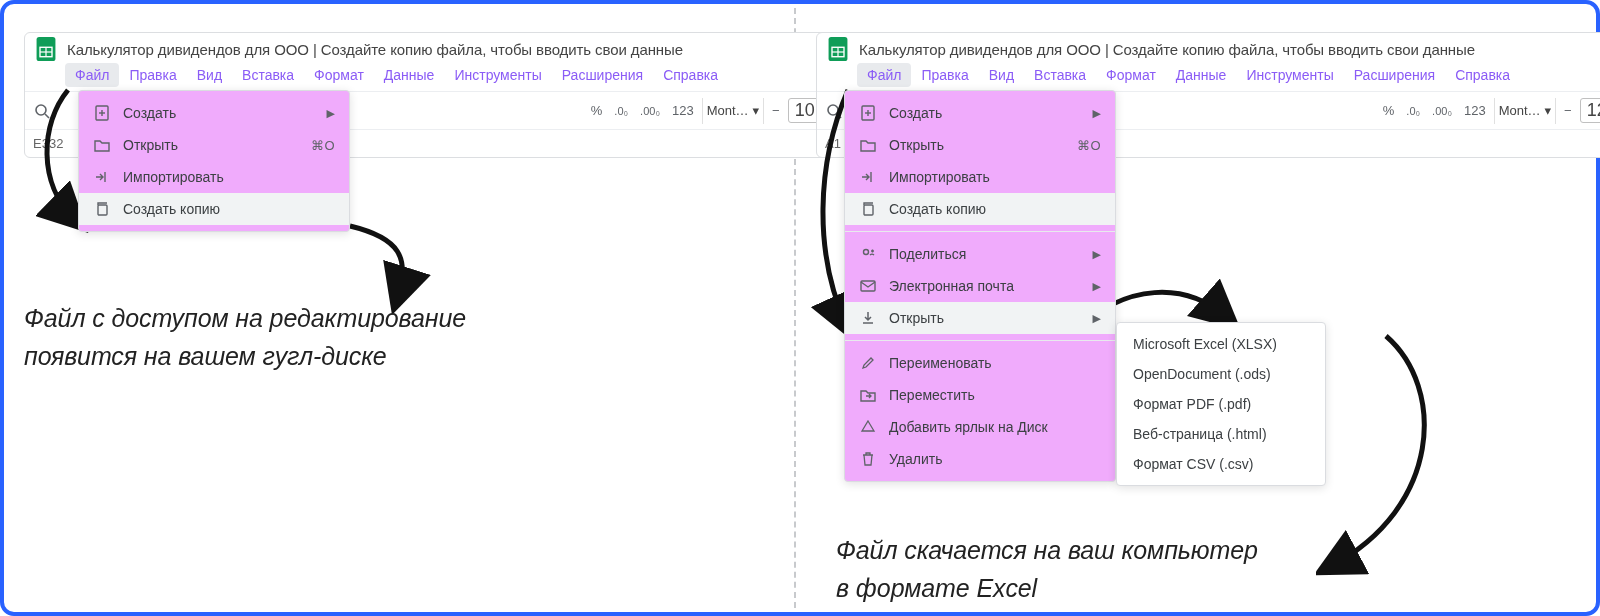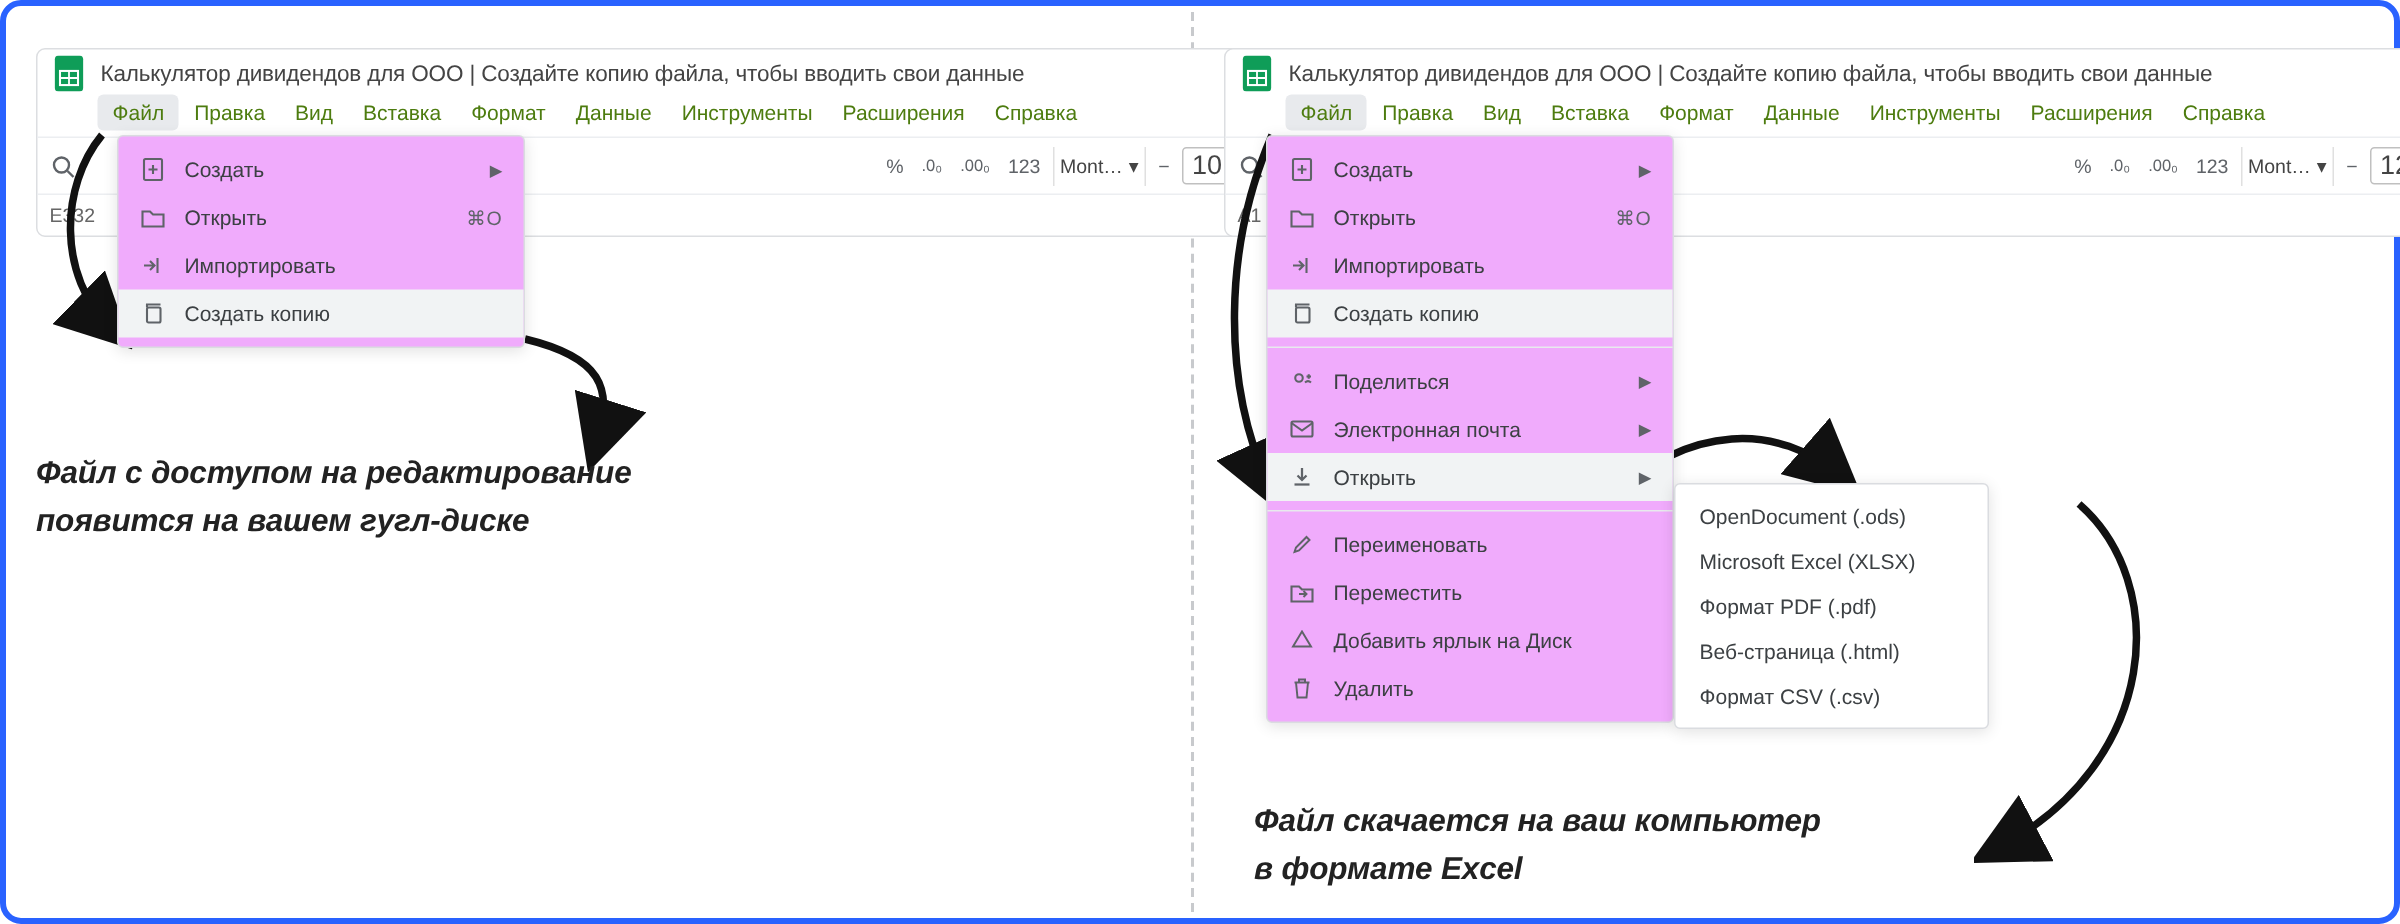--- a/index.html
+++ b/index.html
@@ -49,21 +49,21 @@
       font-size: 15px;
       color: #444;
       white-space: nowrap;
       letter-spacing: -0.1px;
     }
     .menubar {
       display: flex;
       gap: 0;
       padding: 2px 40px 4px 40px;
       font-size: 14px;
-      color: #4d7c0f;
+      color: #8b5cf6;
     }
     .menubar .mitem {
       padding: 4px 10px;
       border-radius: 4px;
       cursor: default;
     }
     .menubar .mitem.active {
       background: #e8eaed;
     }
     .toolbar {
@@ -153,22 +153,22 @@
       padding: 7px 16px;
       font-size: 14px;
       color: #3c4043;
     }
 
     
     .caption {
       position: absolute;
       font-family: Arial, sans-serif;
       font-style: italic;
-      font-weight: 700;
-      font-size: 21px;
+      font-weight: 400;
+      font-size: 25px;
       color: #222;
       line-height: 1.5;
       letter-spacing: -0.1px;
     }
 
     
     .divider {
       position: absolute;
       left: 790px;
       top: 4px;
@@ -462,22 +462,22 @@
         <span class="ddicon">
             <svg width="14" height="16" viewBox="0 0 14 16">
               <path d="M2 4 h10 M5 4 V2 h4 v2 M3 4 l1 10 h6 l1 -10" fill="none" stroke="#5f6368" stroke-width="1.3"></path>
             </svg>
           </span>
         <span class="ddlabel">Удалить</span>
       </div>
     </div>
 
     <div class="submenu" style="left:300px; top:290px;">
+      <div class="subrow">Microsoft Excel (XLSX)</div>
       <div class="subrow">OpenDocument (.ods)</div>
-      <div class="subrow">Microsoft Excel (XLSX)</div>
       <div class="subrow">Формат PDF (.pdf)</div>
       <div class="subrow">Веб-страница (.html)</div>
       <div class="subrow">Формат CSV (.csv)</div>
     </div>
 
     <svg style="position:absolute; left:-8px; top:52px;" width="60" height="260">
       <defs>
           <marker id="ah3" markerWidth="10" markerHeight="10" refX="6" refY="5" orient="auto">
             <path d="M0,0 L10,5 L0,10 z" fill="#111"></path>
           </marker>

